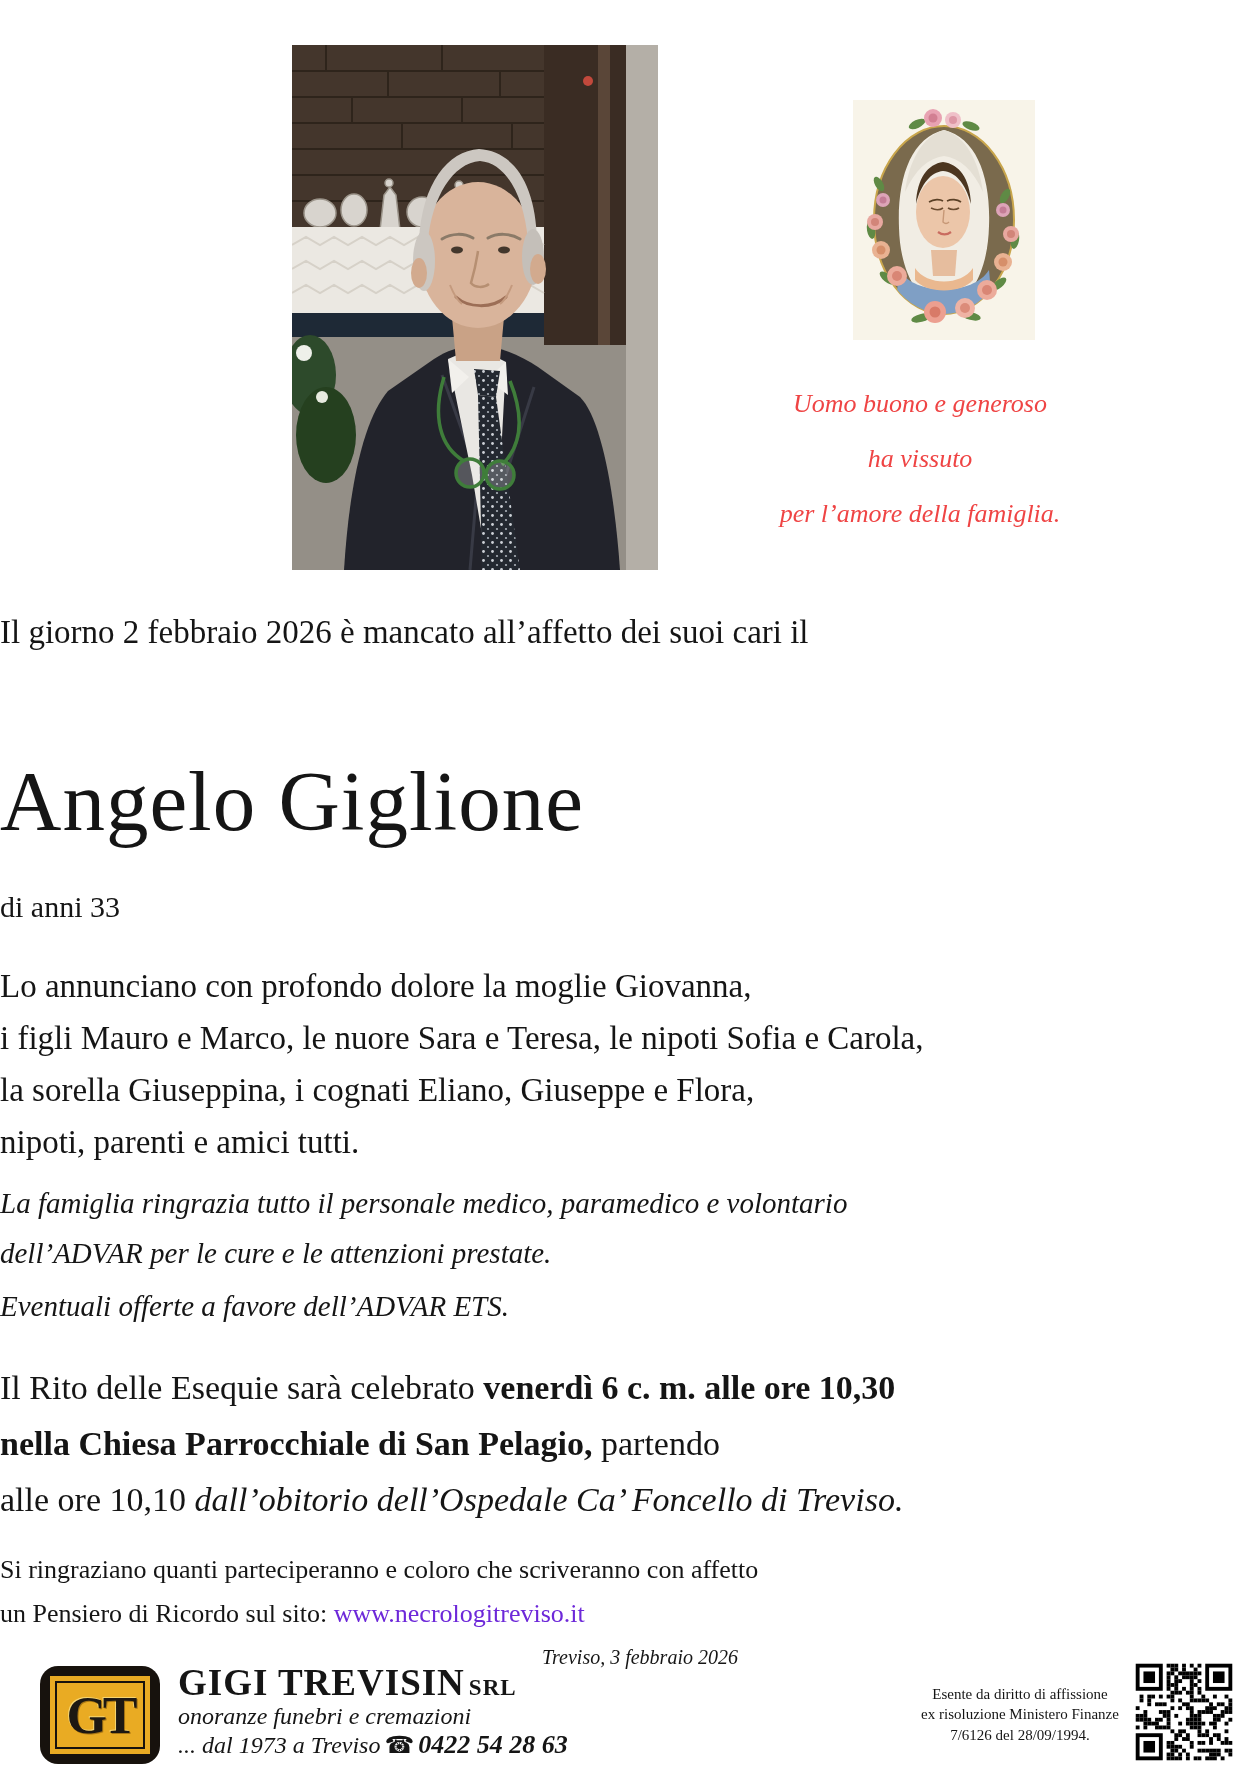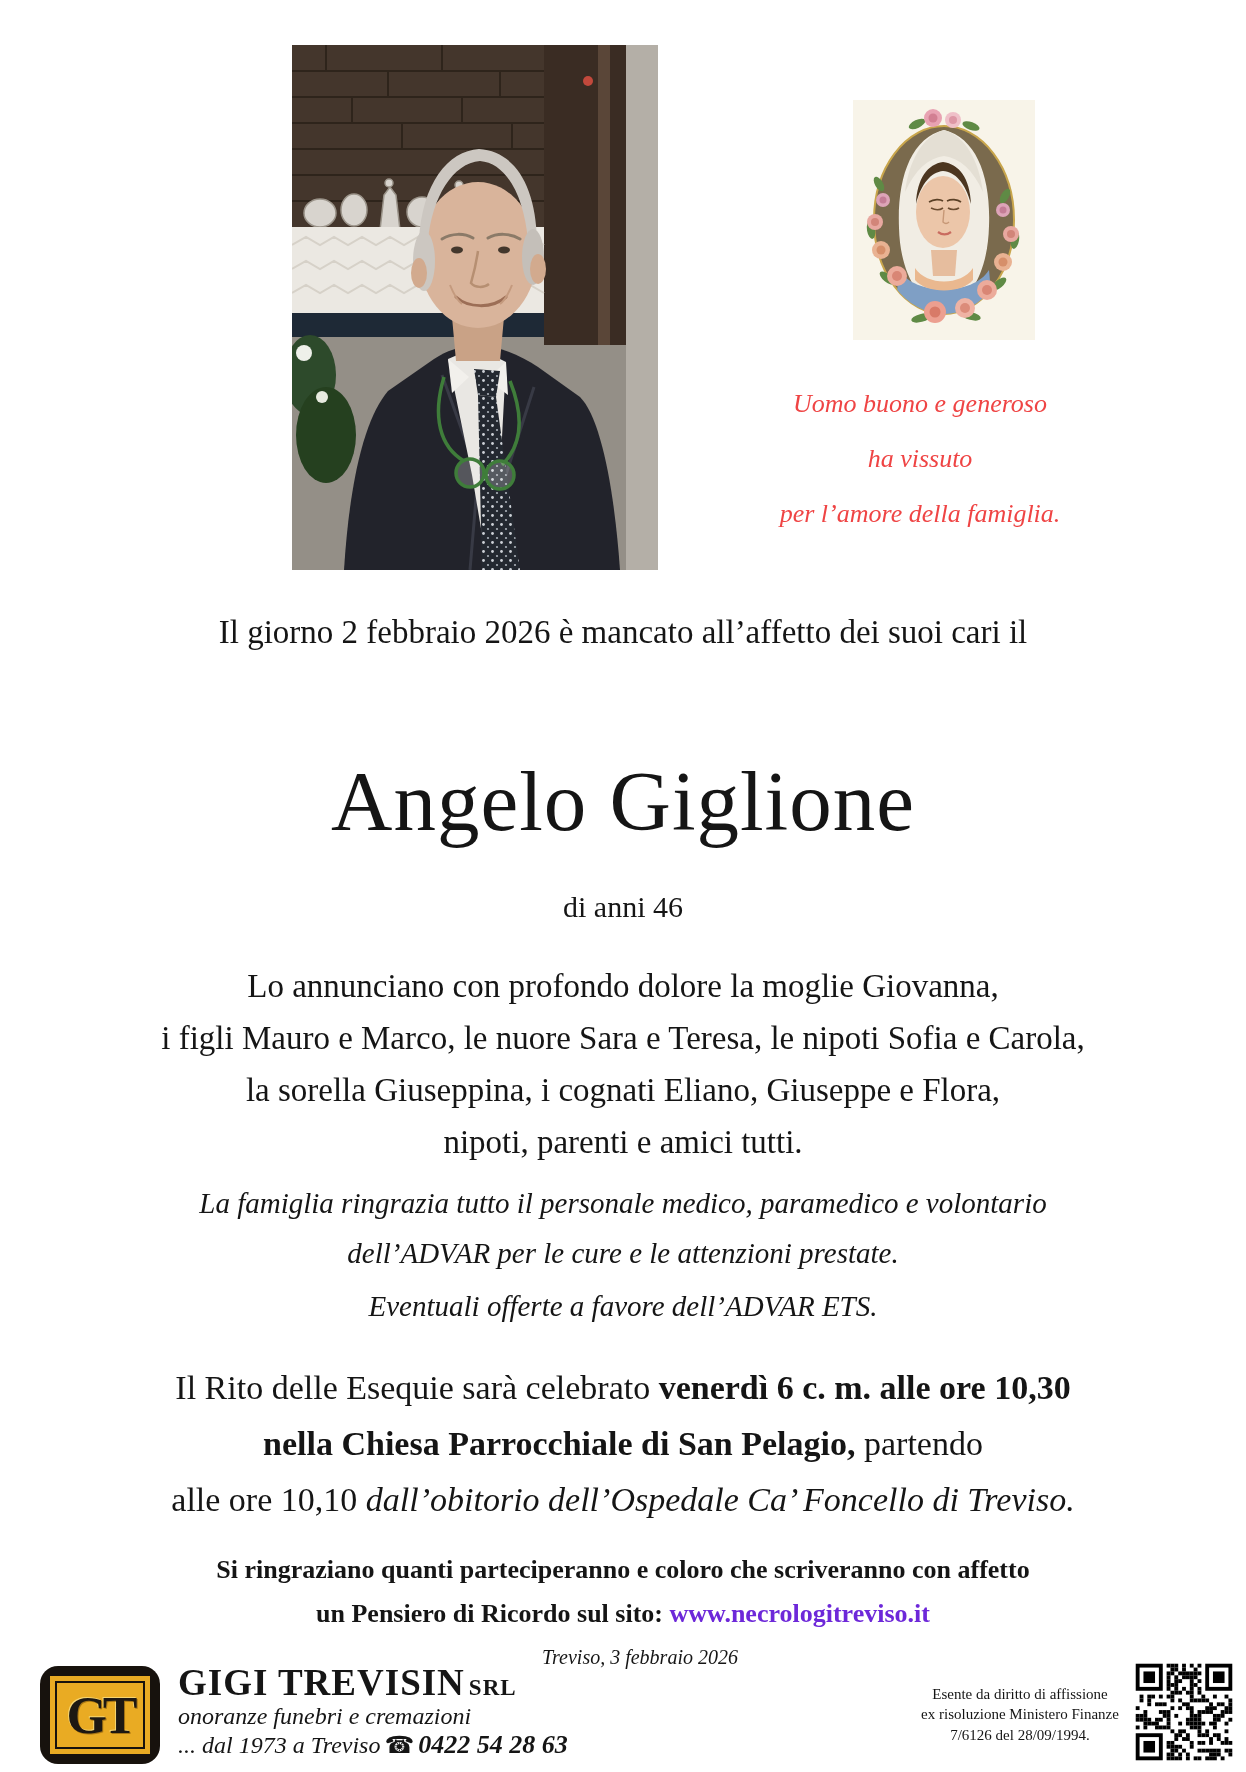--- a/index.html
+++ b/index.html
@@ -5,21 +5,21 @@
   html,body{margin:0;padding:0;background:#ffffff;}
   .page{
     position:relative;
     width:1246px;height:1772px;
     background:#ffffff;
     font-family:"Liberation Serif", serif;
     color:#151515;
     overflow:hidden;
   }
   .abs{position:absolute;}
-  .center{left:0;width:1246px;text-align:center;}
+  .center{left:0;width:1246px;text-align:left;}
 
   
   .photo{left:292px;top:45px;width:366px;height:525px;}
   .photo svg{display:block;width:100%;height:100%;}
   .madonna{left:853px;top:100px;width:182px;height:240px;}
   .madonna svg{display:block;width:100%;height:100%;}
 
   .motto{left:698px;top:376px;width:444px;text-align:center;
     font-style:italic;font-size:26px;line-height:55px;color:#ef4444;}
 
@@ -27,21 +27,21 @@
   .intro{top:614px;font-size:33px;}
   .role{top:697px;font-size:43px;font-style:italic;}
   .name{top:752px;font-size:85px;letter-spacing:1px;}
   .age{top:890px;font-size:30px;}
   .family{top:960px;font-size:33px;line-height:52px;}
   .thanks{top:1178px;font-size:29px;font-style:italic;line-height:50px;}
   .offers{top:1290px;font-size:29px;font-style:italic;}
   .rite{top:1360px;font-size:34px;line-height:56px;}
   .rite b{font-weight:bold;}
   .rite i{font-style:italic;}
-  .participation{top:1548px;font-size:26px;font-weight:bold;line-height:44px;}
+  .participation{top:1548px;font-size:26px;font-weight:normal;line-height:44px;}
   .participation a{color:#6d28d9;text-decoration:none;}
   .dateline{top:1646px;left:340px;width:600px;text-align:center;
     font-size:20px;font-style:italic;}
 
   
   .logo-badge{left:40px;top:1666px;width:120px;height:98px;
     background:#17120d;border-radius:18px;padding:0;
     display:flex;align-items:center;justify-content:center;}
   .logo-inner{width:100px;height:78px;background:#e9ab23;border-radius:0;
     display:flex;align-items:center;justify-content:center;
@@ -236,21 +236,21 @@
   </div>
 
   <div class="abs motto">
     <div>Uomo buono e generoso</div>
     <div>ha vissuto</div>
     <div>per l’amore della famiglia.</div>
   </div>
 
   <div class="abs center intro">Il giorno 2 febbraio 2026 è mancato all’affetto dei suoi cari il</div>
   <div class="abs center name">Angelo Giglione</div>
-  <div class="abs center age">di anni 46</div>
+  <div class="abs center age">di anni 33</div>
 
   <div class="abs center family">
     <div>Lo annunciano con profondo dolore la moglie Giovanna,</div>
     <div>i figli Mauro e Marco, le nuore Sara e Teresa, le nipoti Sofia e Carola,</div>
     <div>la sorella Giuseppina, i cognati Eliano, Giuseppe e Flora,</div>
     <div>nipoti, parenti e amici tutti.</div>
   </div>
 
   <div class="abs center thanks">
     <div>La famiglia ringrazia tutto il personale medico, paramedico e volontario</div>

